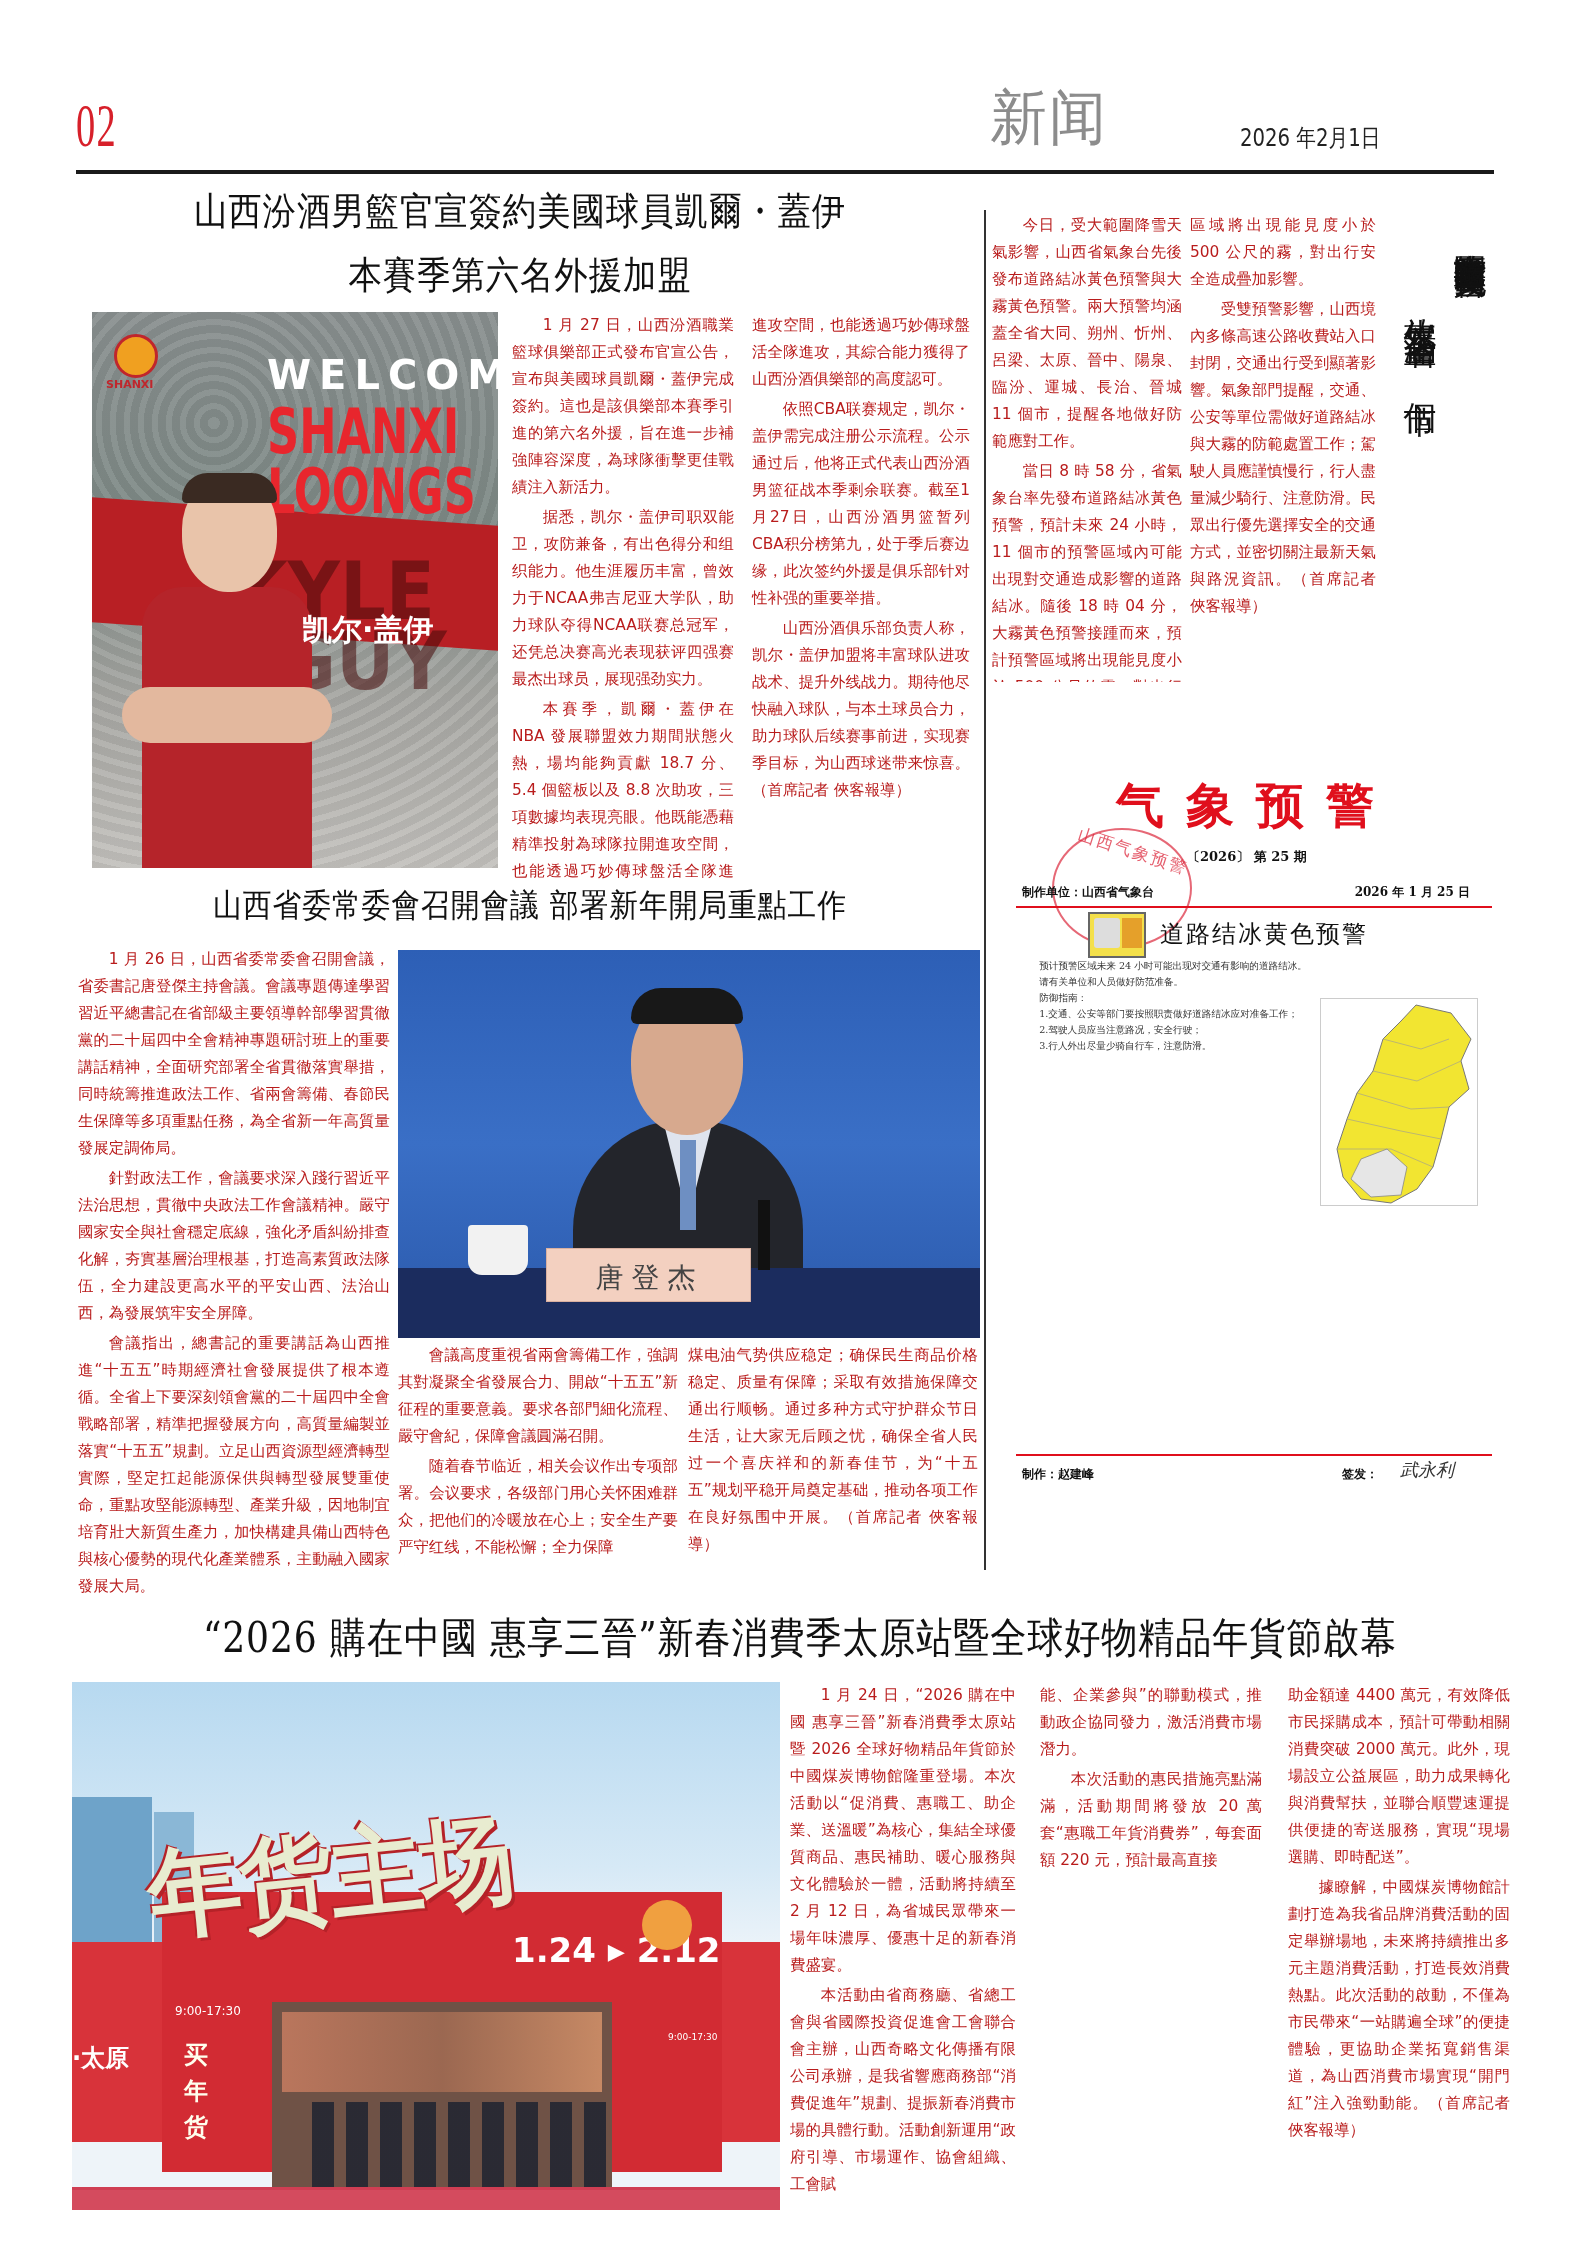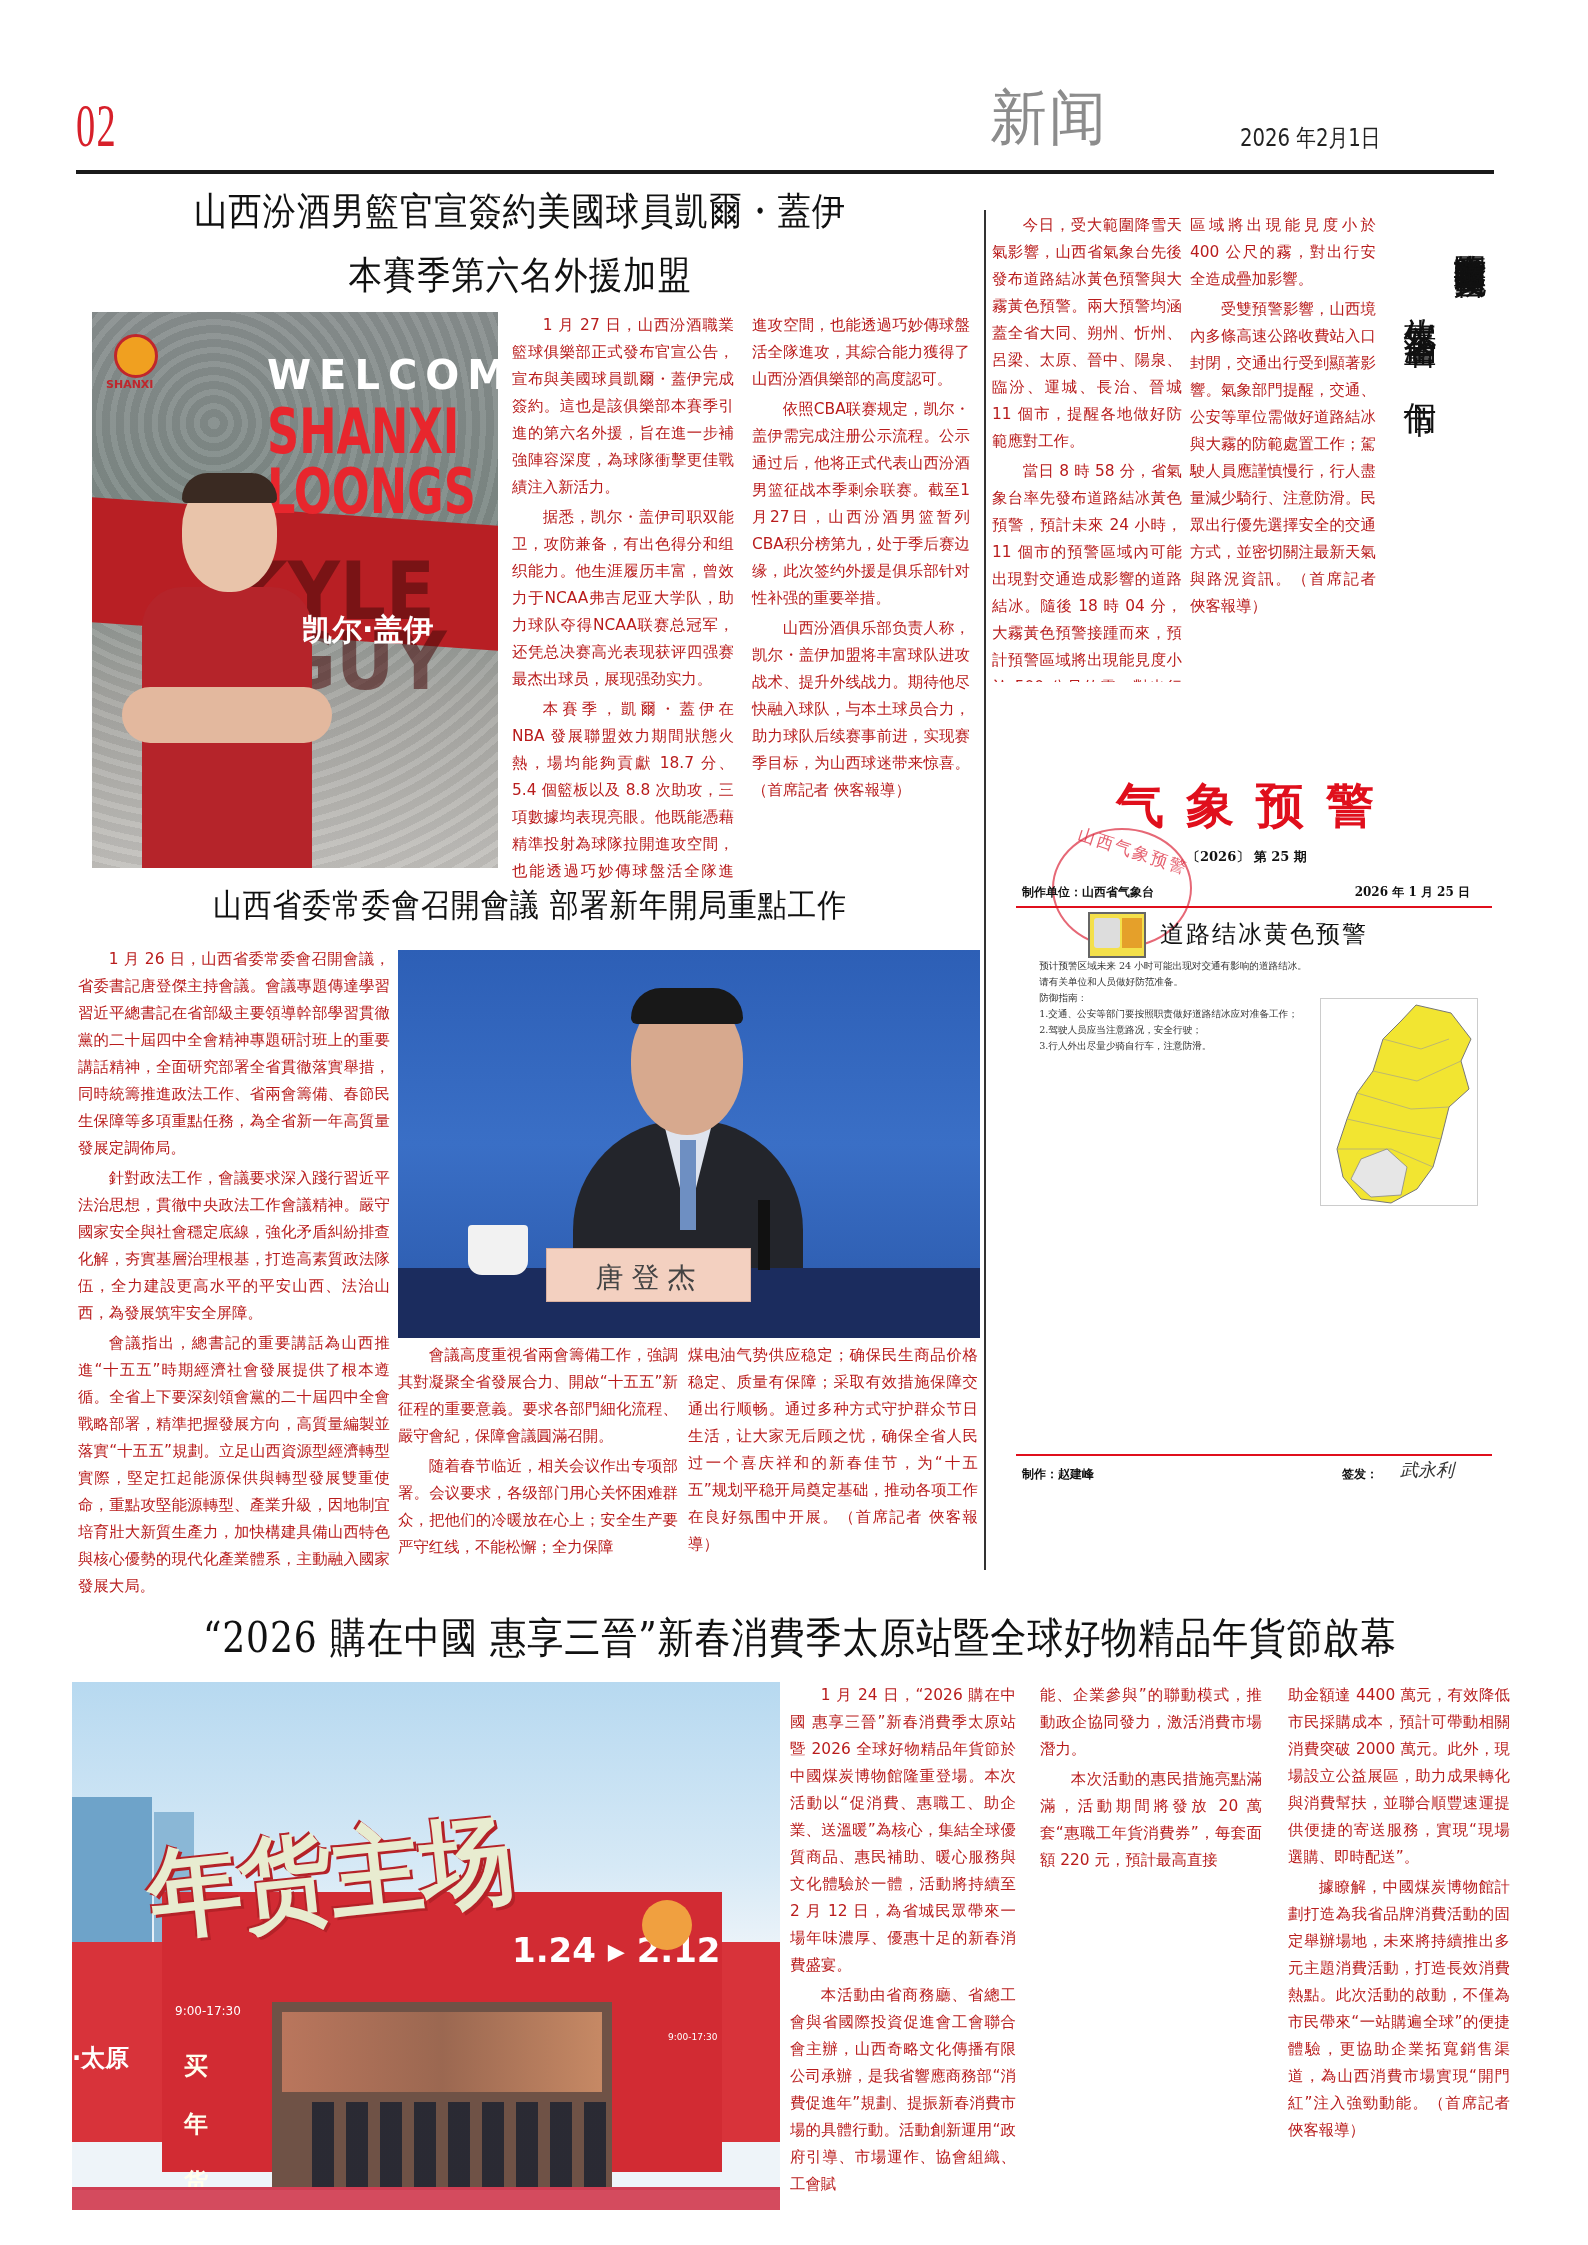--- a/index.html
+++ b/index.html
@@ -87,21 +87,21 @@
   
   .fair-img { left: 72px; top: 1682px; width: 708px; height: 528px; overflow: hidden; background: linear-gradient(180deg,#b7d9f0 0%, #d6e9f6 35%, #eef4f9 52%); }
   .fair-img .bldg { position:absolute; left:0; top:115px; width:80px; height:160px; background:#6ea3c9; }
   .fair-img .bldg2 { position:absolute; left:82px; top:130px; width:40px; height:140px; background:#8ab7d6; }
   .fair-img .wall { position:absolute; left:0; top:260px; width:708px; height:200px; background:#d8333a; }
   .fair-img .arch { position:absolute; left:90px; top:210px; width:560px; height:280px; background:#d22b33; }
   .fair-img .door { position:absolute; left:200px; top:320px; width:340px; height:190px; background:#6f5246; }
   .fair-img .glass { position:absolute; left:210px; top:330px; width:320px; height:80px; background:linear-gradient(90deg,#c27a5f,#a06a52,#d08f68); opacity:0.9; }
   .fair-img .bigtext { position:absolute; left:70px; top:150px; color:#e8ecd0; font-size:98px; font-weight:bold; transform: rotate(-6deg) scaleX(0.95); transform-origin:left top; text-shadow: 3px 3px 0 #b52228, -2px -2px 0 #b52228; letter-spacing:-2px; }
   .fair-img .dates { position:absolute; left:440px; top:248px; color:#fff; font-size:34px; font-weight:bold; }
-  .fair-img .side-l { position:absolute; left:112px; top:355px; color:#ffe; font-size:24px; font-weight:bold; line-height:58px; width:30px; }
+  .fair-img .side-l { position:absolute; left:112px; top:355px; color:#ffe; font-size:24px; font-weight:bold; line-height:36px; width:30px; }
   .fair-img .hours-l { position:absolute; left:103px; top:322px; color:#fff; font-size:12px; }
   .fair-img .hours-r { position:absolute; left:596px; top:350px; color:#fff; font-size:9px; }
   .fair-img .taiyuan { position:absolute; left:0; top:360px; color:#fff; font-size:24px; font-weight:bold; }
   .fair-img .ground { position:absolute; left:0; top:508px; width:708px; height:80px; background:#d44b5e; }
   .fair-img .carpet { position:absolute; left:0; top:505px; width:708px; height:30px; background:#cf3e53; }
   .fair-img .people { position:absolute; left:240px; top:420px; width:300px; height:120px; background: repeating-linear-gradient(90deg, #1e2330 0 22px, transparent 22px 34px); opacity:0.85; }
   .fair-img .ball { position:absolute; left:570px; top:218px; width:50px; height:50px; border-radius:50%; background:#f0a040; }
 </style>
 </head>
 <body>
@@ -148,21 +148,21 @@
   <p>山西汾酒俱乐部负责人称，凯尔・盖伊加盟将丰富球队进攻战术、提升外线战力。期待他尽快融入球队，与本土球员合力，助力球队后续赛事前进，实现赛季目标，为山西球迷带来惊喜。（首席記者 俠客報導）</p>
 </div>
 
 <div class="abs vrule"></div>
 
 <div class="abs col" style="left:992px; top:212px; width:190px;">
   <p>今日，受大範圍降雪天氣影響，山西省氣象台先後發布道路結冰黃色預警與大霧黃色預警。兩大預警均涵蓋全省大同、朔州、忻州、呂梁、太原、晉中、陽泉、臨汾、運城、長治、晉城 11 個市，提醒各地做好防範應對工作。</p>
   <p style="height:224px;overflow:hidden;">當日 8 時 58 分，省氣象台率先發布道路結冰黃色預警，預計未來 24 小時，11 個市的預警區域內可能出現對交通造成影響的道路結冰。隨後 18 時 04 分，大霧黃色預警接踵而來，預計預警區域將出現能見度小於 500 公尺的霧，對出行安全造成疊加影響。</p>
 </div>
 <div class="abs col" style="left:1190px; top:212px; width:186px;">
-  <p class="cont">區域將出現能見度小於 400 公尺的霧，對出行安全造成疊加影響。</p>
+  <p class="cont">區域將出現能見度小於 500 公尺的霧，對出行安全造成疊加影響。</p>
   <p>受雙預警影響，山西境內多條高速公路收費站入口封閉，交通出行受到顯著影響。氣象部門提醒，交通、公安等單位需做好道路結冰與大霧的防範處置工作；駕駛人員應謹慎慢行，行人盡量減少騎行、注意防滑。民眾出行優先選擇安全的交通方式，並密切關注最新天氣與路況資訊。（首席記者 俠客報導）</p>
 </div>
 <div class="abs vert-title vt1">大範圍降雪導致山西雙黃色預警</div>
 <div class="abs vert-title vt2">生效 涵蓋全省 11 個市</div>
 
 <div class="abs notice">
   <div class="n-title">气象预警</div>
   <div class="stamp"></div>
   <div class="stamp-txt">山西气象预警</div>
   <div class="n-issue">〔2026〕 第 25 期</div>

